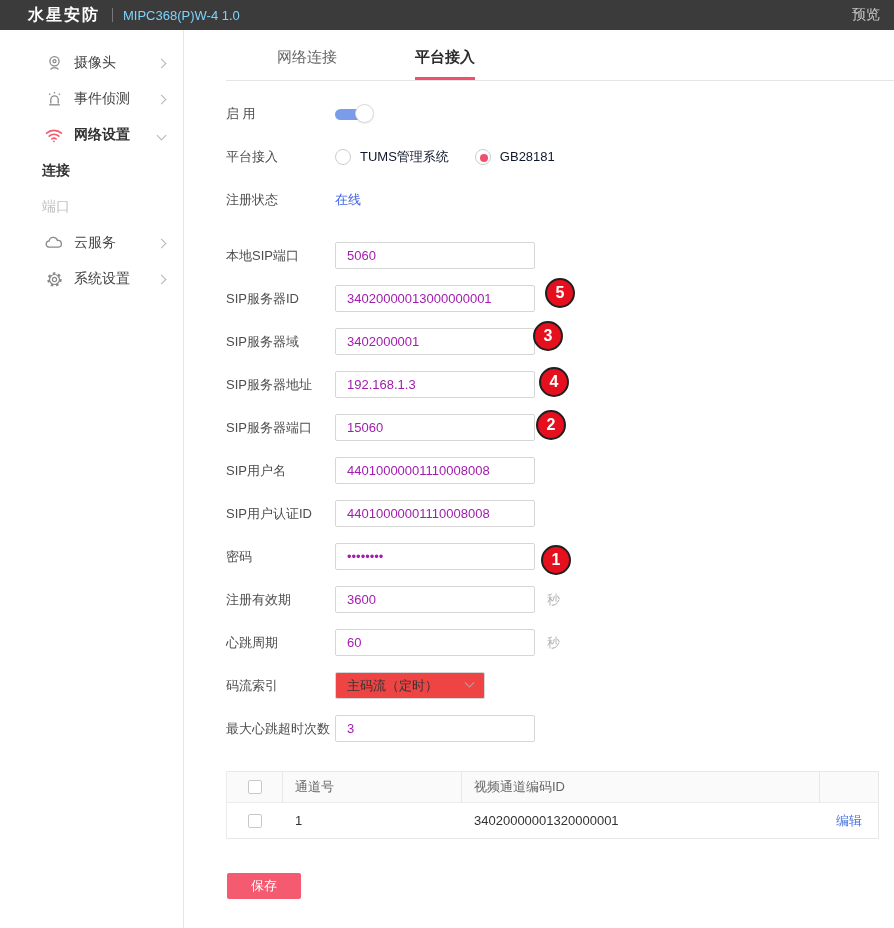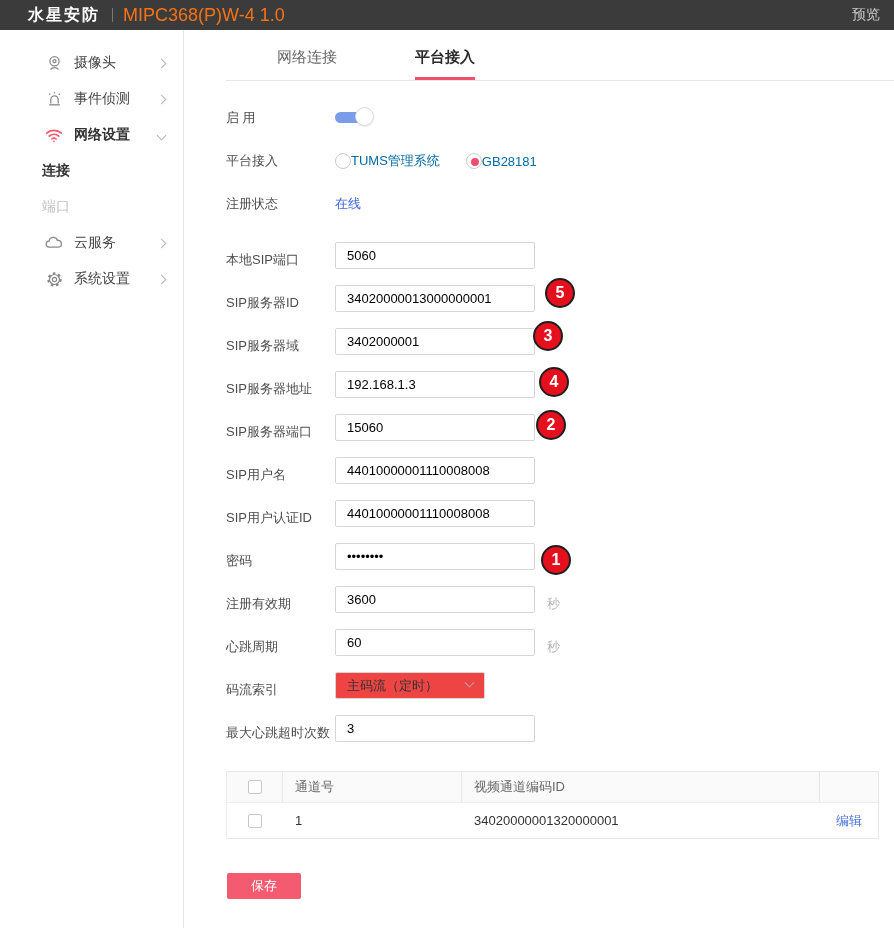--- a/index.html
+++ b/index.html
@@ -2,21 +2,21 @@
 <html><head>
 <meta charset="utf-8">
 <style>
   * { margin:0; padding:0; box-sizing:border-box; }
   html,body { width:894px; height:928px; background:#fff; font-family:"Liberation Sans", sans-serif; overflow:hidden; }
 
   
   .topbar { height:30px; background:#3b3b3b; display:flex; align-items:center; padding:0 14px 0 28px; }
   .brand { color:#fff; font-size:16px; font-weight:bold; letter-spacing:2px; }
   .brand-sep { width:1px; height:14px; background:#777; margin:0 10px 0 12px; }
-  .model { color:#f97316; font-size:18px; }
+  .model { color:#7dd3fc; font-size:13px; }
   .preview-link { margin-left:auto; color:#c9c9c9; font-size:14px; cursor:pointer; }
 
   .layout { display:flex; height:898px; }
 
   
   .sidebar { width:184px; border-right:1px solid #e6e6e6; padding-top:15px; background:#fff; flex:0 0 184px; }
   .side-item { height:36px; display:flex; align-items:center; padding:0 18px 0 44px; font-size:14px; color:#444; cursor:pointer; }
   .side-item .icon { width:20px; height:20px; display:flex; align-items:center; justify-content:center; }
   .side-item .lbl { margin-left:10px; }
   .side-item.active .lbl { font-weight:bold; color:#333; }
@@ -28,37 +28,37 @@
   .chev.down { transform:rotate(45deg); }
 
   
   .main { flex:1; position:relative; }
   .tabswrap { margin-left:42px; border-bottom:1px solid #e5e5e5; padding-top:18px; display:flex; padding-left:51px; }
   .tab { font-size:15px; color:#666; padding-bottom:13px; margin-right:78px; cursor:pointer; position:relative; }
   .tab.active { color:#2b2b2b; font-weight:bold; }
   .tab.active::after { content:""; position:absolute; left:0; right:0; bottom:0; height:3px; background:#f0506e; }
 
   .content { padding:19px 0 0 42px; }
-  .frow { display:flex; align-items:flex-end; height:27px; margin-bottom:16px; position:relative; }
+  .frow { display:flex; align-items:center; height:27px; margin-bottom:16px; position:relative; }
   .flabel { width:109px; font-size:13px; color:#4d4d4d; flex:0 0 109px; }
-  .tinput { width:200px; height:27px; border:1px solid #d6d6d6; border-radius:2px; padding:0 11px; font-size:13px; color:#000000; font-family:"Liberation Sans", sans-serif; background:#fff; outline:none; }
+  .tinput { width:200px; height:27px; border:1px solid #d6d6d6; border-radius:2px; padding:0 11px; font-size:13px; color:#a21caf; font-family:"Liberation Sans", sans-serif; background:#fff; outline:none; }
   .suffix { margin-left:12px; font-size:13px; color:#b3b3b3; }
   .gap-top { margin-top:29px; }
 
   
   .toggle { position:relative; width:40px; height:20px; cursor:pointer; }
   .toggle .track { position:absolute; left:0; top:5px; width:30px; height:11px; border-radius:6px; background:#7b9ce9; }
   .toggle .knob { position:absolute; left:20px; top:0; width:19px; height:19px; border-radius:50%; background:#fff; border:1px solid #d9d9d9; box-shadow:0 1px 2px rgba(0,0,0,.08); }
 
   
   .radio-group { display:flex; align-items:center; }
   .radio { display:flex; align-items:center; cursor:pointer; }
   .radio .circle { width:16px; height:16px; border:1px solid #ccc; border-radius:50%; position:relative; background:#fff; }
   .radio.checked .circle::after { content:""; position:absolute; left:4px; top:4px; width:8px; height:8px; border-radius:50%; background:#f0506e; }
-  .radio .rlbl { font-size:13px; color:#0369a1; }
+  .radio .rlbl { margin-left:9px; font-size:13px; color:#0f172a; }
   .radio + .radio { margin-left:26px; }
 
   .status-link { font-size:13px; color:#3f62e8; }
 
   
   .select { width:150px; height:27px; border:1px solid #d6d6d6; border-radius:2px; display:flex; align-items:center; padding:0 11px; font-size:13px; color:#333; cursor:pointer; background:#ef4444; }
   .select .chevd { margin-left:auto; width:7px; height:7px; border-right:1.4px solid #aaa; border-bottom:1.4px solid #aaa; transform:rotate(45deg) translate(-2px,-2px); }
 
   
   .badge { position:absolute; width:30px; height:30px; border-radius:50%; background:#e60f1e; border:2px solid #1f1f1f; color:#fff; font-size:16px; font-weight:bold; display:flex; align-items:center; justify-content:center; z-index:5; }

